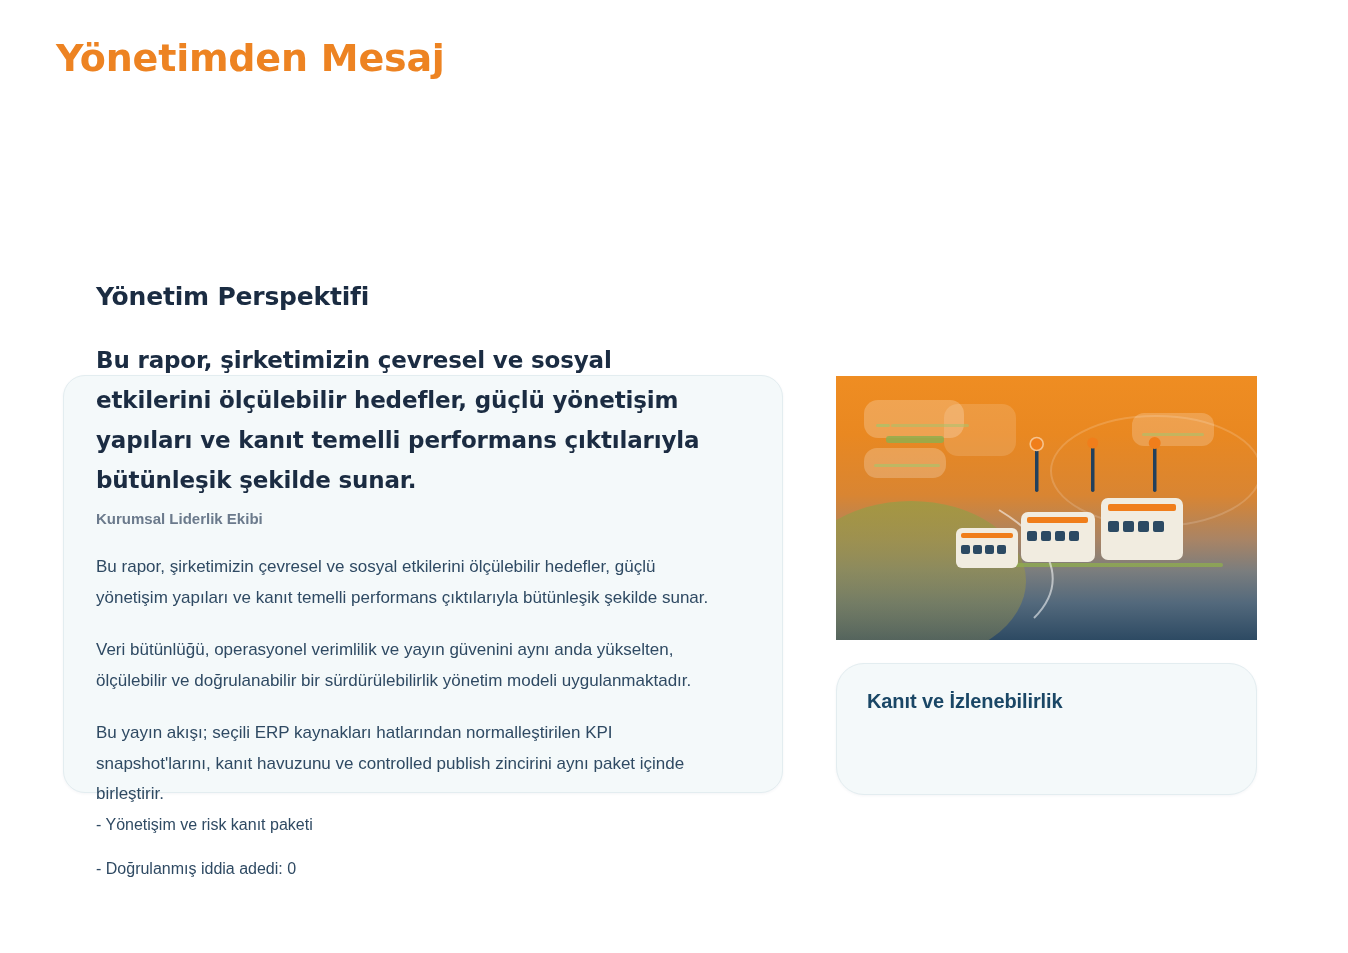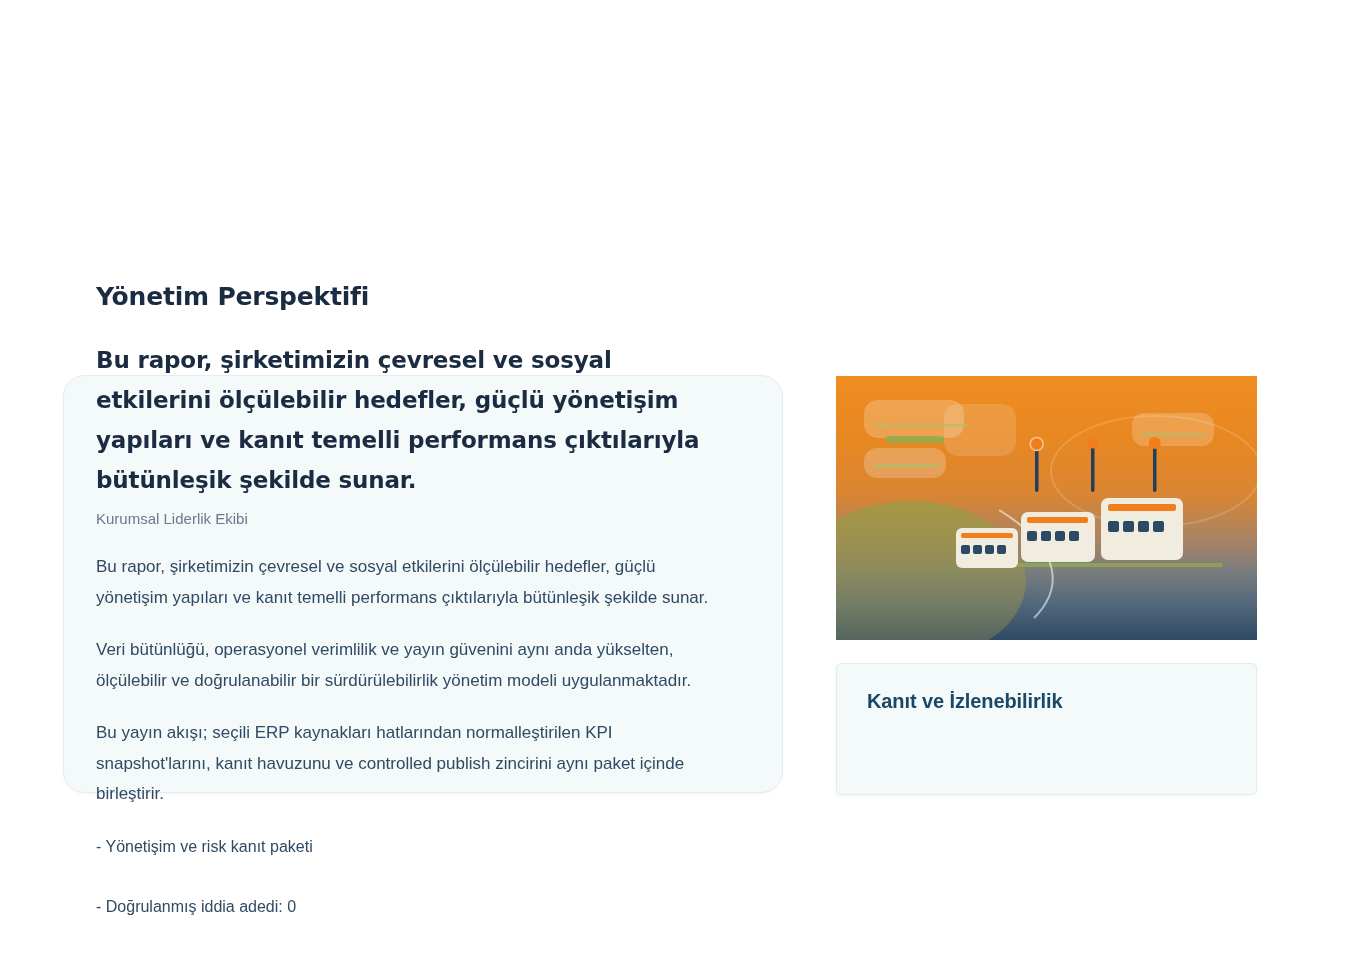--- a/index.html
+++ b/index.html
@@ -56,40 +56,39 @@
     line-height: 40px;
     color: #1b2c42;
     font-family: "DejaVu Sans", sans-serif;
     letter-spacing: -0.15px;
     max-width: 630px;
   }
 
   .byline {
     margin-top: 8px;
     font-size: 15px;
-    font-weight: 400;
+    font-weight: 700;
     color: #6b7a8c;
     line-height: 22px;
   }
 
   .body-p {
     margin-top: 22px;
     font-size: 17px;
     line-height: 30.5px;
     color: #2f4a63;
     max-width: 625px;
   }
 
   .bullet-line {
-    margin-top: 22px;
     font-size: 16px;
     line-height: 30px;
     color: #2f4a63;
   }
-  .bullet-line + .bullet-line { margin-top: 30px; }
+  .bullet-line + .bullet-line { margin-top: 14px; }
 
   
   .overlay-card {
     position: absolute;
     left: 63px;
     top: 375px;
     width: 720px;
     height: 418px;
     background: #f4f9fa;
     border: 1px solid #e3edf0;
@@ -125,38 +124,39 @@
   }
 
   .illu-svg { position: absolute; inset: 0; width: 100%; height: 100%; display: block; }
 
   .info-card {
     margin-top: 23px;
     width: 421px;
     height: 132px;
     background: #f4f9fa;
     border: 1px solid #e3edf0;
-    border-radius: 5px;
+    border-radius: 28px;
     box-shadow: 0 1px 3px rgba(30,60,90,0.05);
     padding: 26px 30px;
   }
 
   .info-card-title {
     font-size: 20px;
     font-weight: 700;
     color: #1a4766;
     font-family: "Liberation Sans", sans-serif;
     letter-spacing: -0.1px;
   }
 </style>
 </head>
 <body>
 
 <div class="page">
 
+  <h1 class="page-title">Yönetimden Mesaj</h1>
 
   <div class="overlay-card"></div>
 
   <div class="left-col">
 
     <h2 class="section-heading">Yönetim Perspektifi</h2>
 
     <blockquote class="quote">Bu rapor, şirketimizin çevresel ve sosyal etkilerini ölçülebilir hedefler, güçlü yönetişim yapıları ve kanıt temelli performans çıktılarıyla bütünleşik şekilde sunar.</blockquote>
 
     <div class="byline">Kurumsal Liderlik Ekibi</div>

